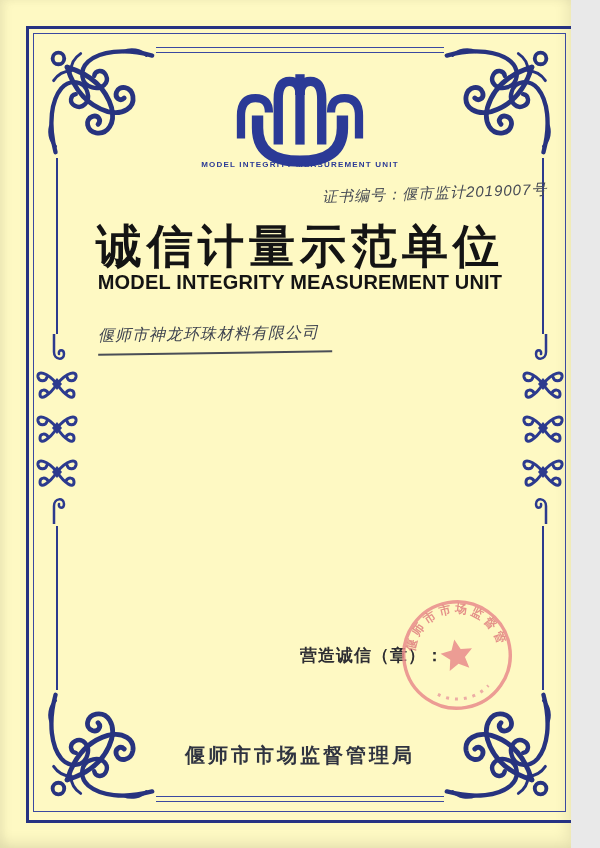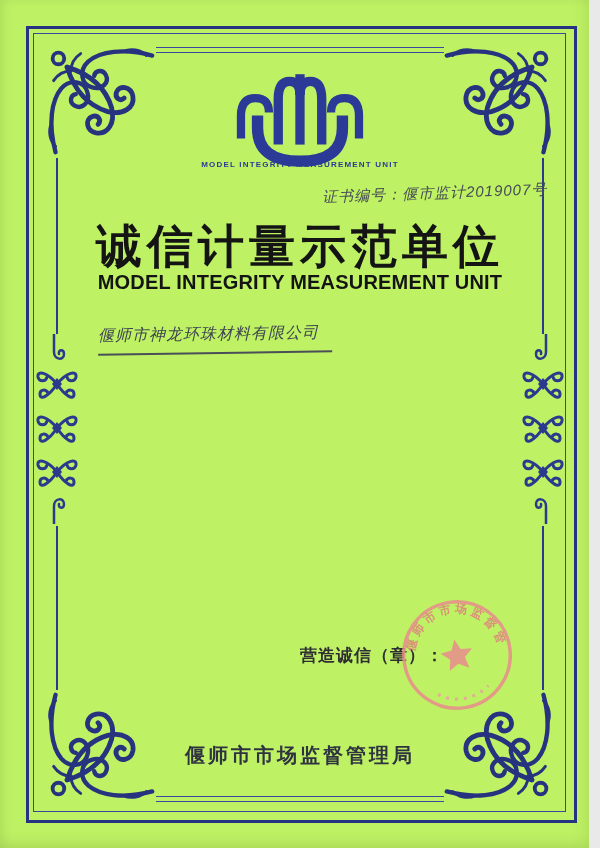--- a/index.html
+++ b/index.html
@@ -1,20 +1,19 @@
 <!DOCTYPE html>
 <html><head>
 <meta charset="utf-8">
 <style>
   html,body{margin:0;padding:0;background:#e9e9e9;}
   #page{
-    position:relative;width:571px;height:848px;background:#bef264;overflow:hidden;
+    position:relative;width:571px;height:848px;background:#fef9c3;overflow:hidden;
     font-family:"Liberation Sans",sans-serif;
     box-shadow:inset -4px -6px 14px rgba(0,0,0,.08), inset 5px 0 10px rgba(0,0,0,.05);
-    padding-left:18px;
   }
   .abs{position:absolute;}
   
   #frame-outer{left:26px;top:26px;width:545px;height:791px;border:3px solid #273382;}
   #frame-inner{left:33px;top:33px;width:531px;height:777px;border:1px solid #3a49a0;}
   .edge-line{background:#3a49a0;height:1px;}
   .rail{width:2px;background:#2c3a8e;}
   .corner{width:116px;height:116px;}
   .corner svg,.motif svg,.curl svg{display:block;width:100%;height:100%;}
   .flipX{transform:scaleX(-1);} .flipY{transform:scaleY(-1);} .flipXY{transform:scale(-1,-1);}

